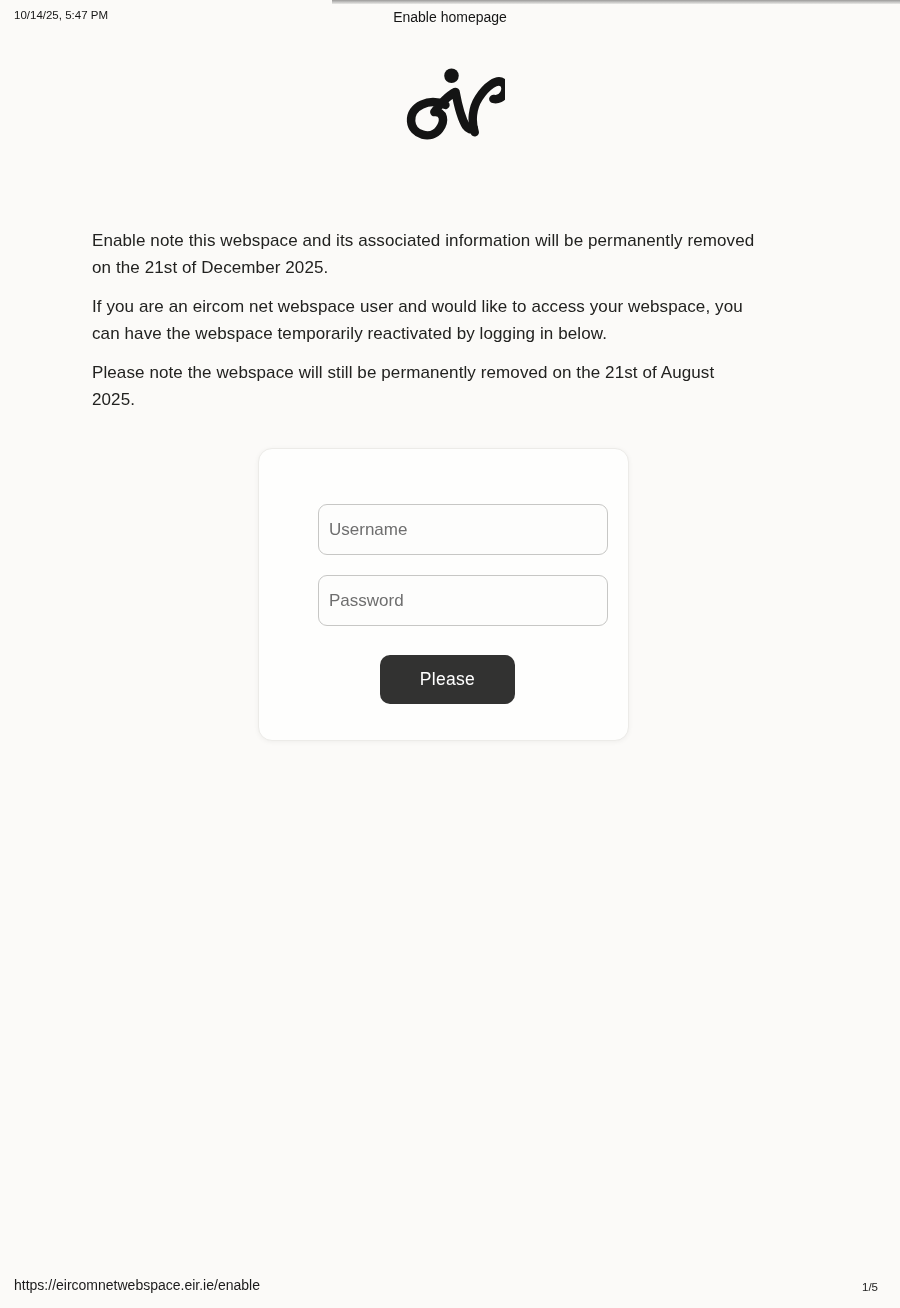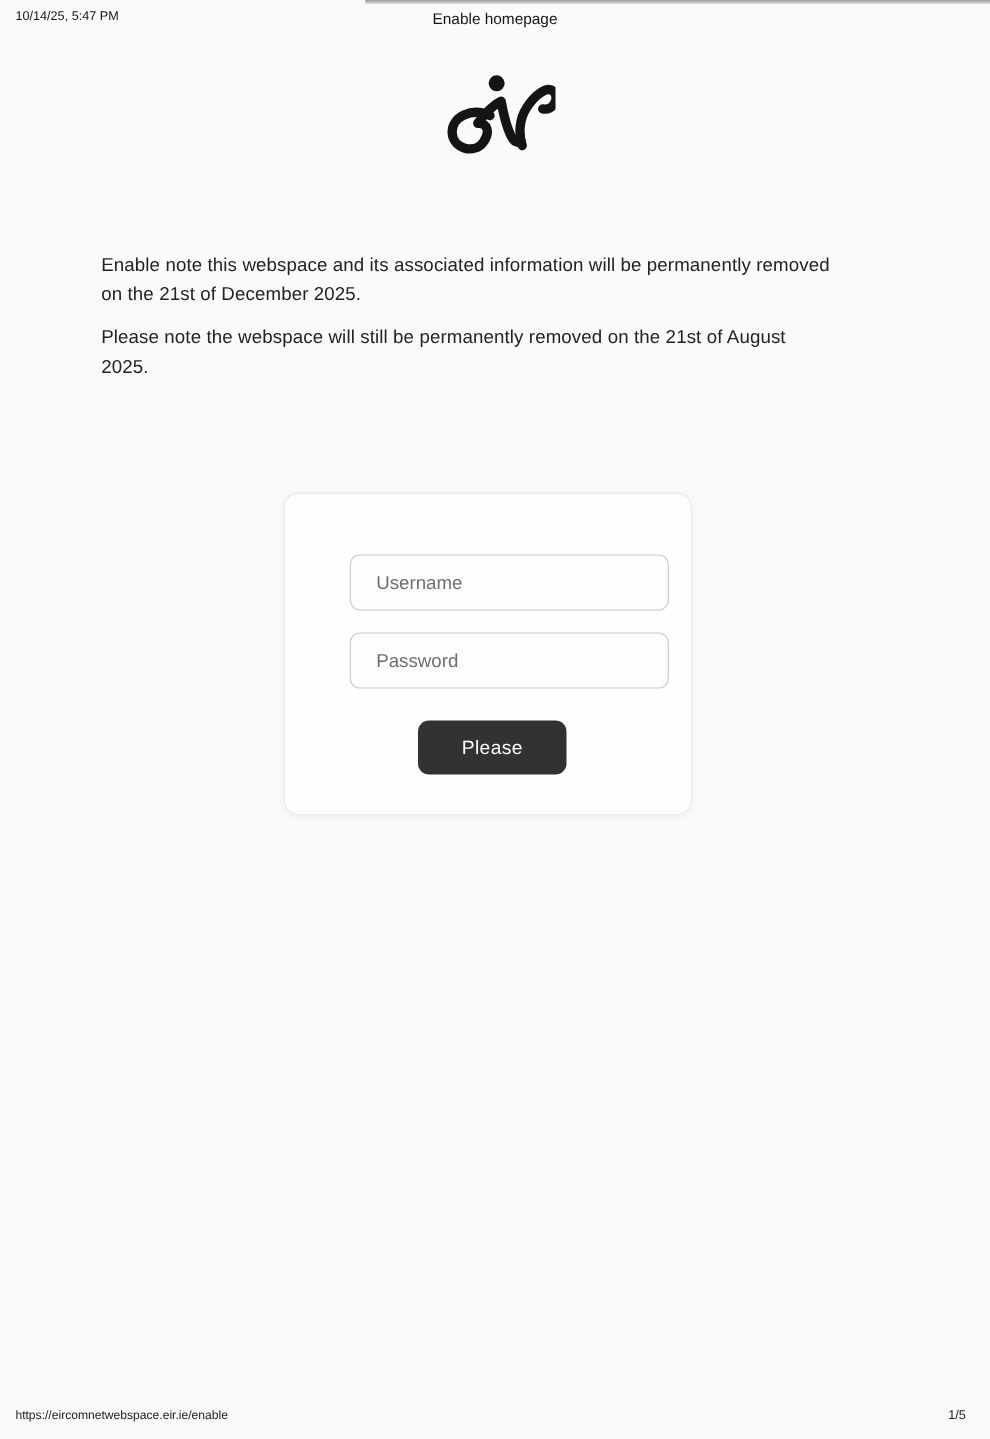--- a/index.html
+++ b/index.html
@@ -68,21 +68,21 @@
     border-radius: 14px;
     box-shadow: 0 1px 5px rgba(0,0,0,0.05);
   }
   .field {
     position: absolute;
     left: 59px;
     width: 290px; height: 51px;
     border: 1px solid #c7c7c5;
     border-radius: 9px;
     background: #fdfdfc;
-    padding: 0 23px;
+    padding: 0 10px;
     font-family: "Liberation Sans", sans-serif;
     font-size: 17px;
     color: #4a4a4a;
     outline: none;
   }
   .field::placeholder { color: #6e6e6e; opacity: 1; }
   .field-username { top: 55px; }
   .field-password { top: 126px; }
   .enable-btn {
     position: absolute;
@@ -94,21 +94,21 @@
     color: #ffffff;
     font-family: "Liberation Sans", sans-serif;
     font-size: 17.5px;
     letter-spacing: 0.3px;
     cursor: pointer;
   }
   
   .ftr-url {
     position: absolute;
     bottom: 15px; left: 14px;
-    font-size: 11px;
+    font-size: 14px;
     color: #1b1b1b;
   }
   .ftr-page {
     position: absolute;
     bottom: 15px; right: 22px;
     font-size: 11.5px;
     color: #1b1b1b;
   }
 </style>
 </head>
@@ -126,20 +126,24 @@
     <path d="M 46 44 C 30 36.5, 11 45, 12 60 C 13 74, 32 79, 40 68 C 46 60, 44.5 50, 35 51 C 40 43, 50 34, 56 31 C 58 42, 61.5 57, 66.5 65 C 68.5 68, 71.5 69, 74 67" stroke="#141414" stroke-width="8.4" stroke-linecap="round" stroke-linejoin="round"></path>
     <path d="M 75 71 C 71.5 60, 72.5 47, 79 37 C 86 26, 97.5 16.5, 103.5 22.5 C 108.5 28.5, 103 40, 93.5 38" stroke="#141414" stroke-width="8.4" stroke-linecap="round" stroke-linejoin="round"></path>
   </svg>
 
   <div class="content">
     <p class="para">
       <span>Enable note this webspace and its associated information will be permanently removed</span><br>
       <span>on the 21st of December 2025.</span>
     </p>
     <p class="para">
+      <span>If you are an eircom net webspace user and would like to access your webspace, you</span><br>
+      <span>can have the webspace temporarily reactivated by logging in below.</span>
+    </p>
+    <p class="para">
       <span>Please note the webspace will still be permanently removed on the 21st of August</span><br>
       <span>2025.</span>
     </p>
   </div>
 
   <div class="card">
     <input class="field field-username" type="text" placeholder="Username" style="">
     <input class="field field-password" type="password" placeholder="Password" style="">
     <button class="enable-btn">Please</button>
   </div>

